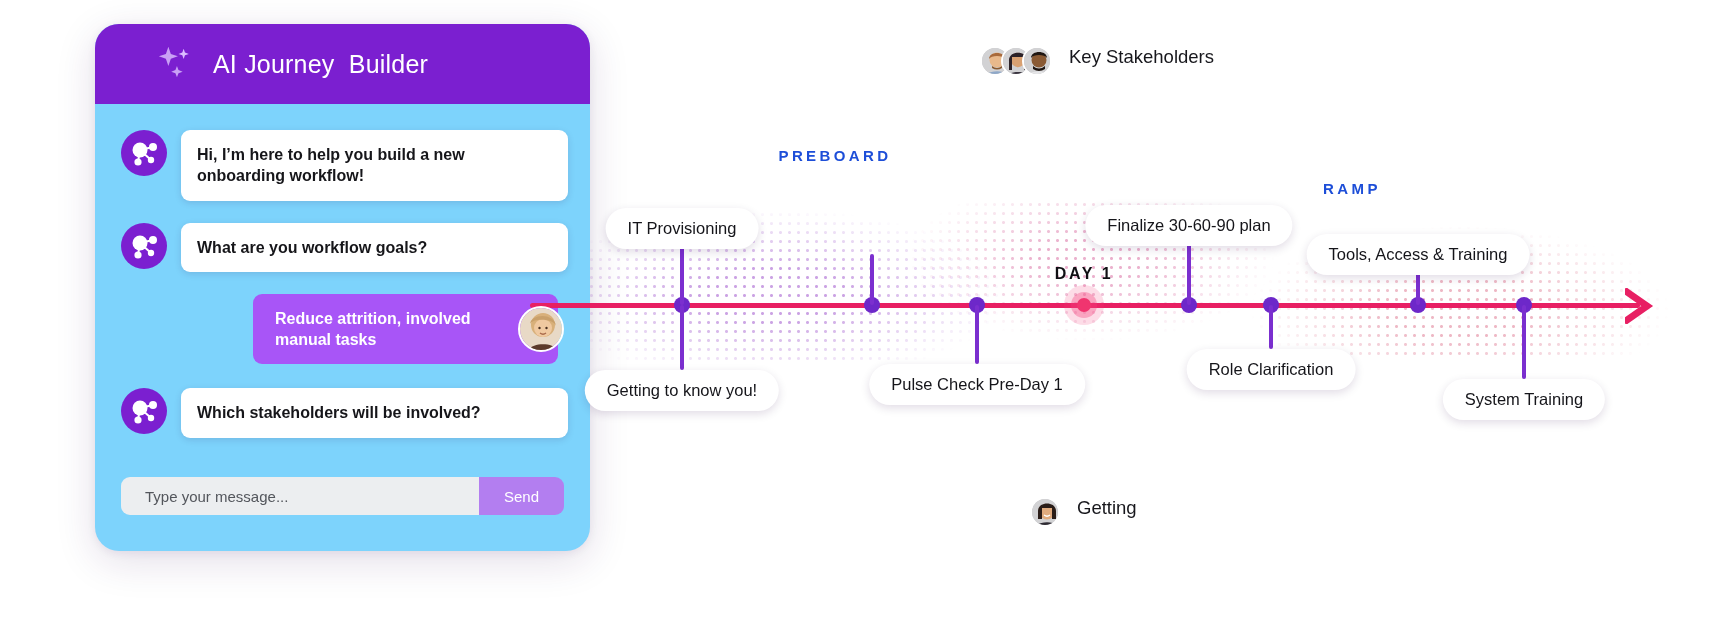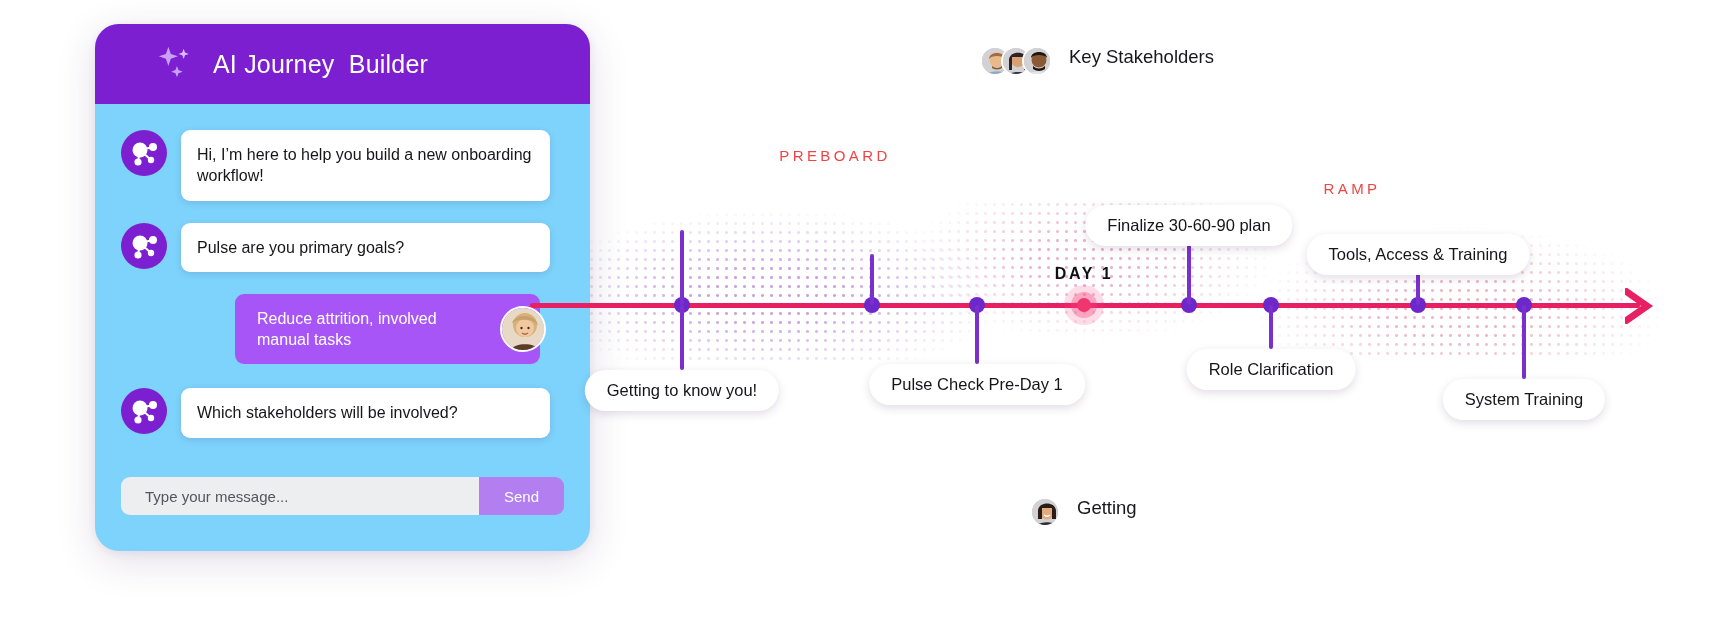--- a/index.html
+++ b/index.html
@@ -76,21 +76,21 @@
   }
   #chat-header .title {
     color: #fff;
     font-size: 25px;
     font-weight: 400;
     letter-spacing: .2px;
     white-space: pre;
   }
   .sparkle-icon { width: 42px; height: 42px; flex: 0 0 42px; }
 
-  #chat-body { padding: 26px 40px 0 26px; }
+  #chat-body { padding: 26px 22px 0 26px; font-weight: bold; }
 
   .msg-row { display: flex; align-items: flex-start; gap: 14px; margin-bottom: 22px; }
   .bot-avatar {
     width: 46px; height: 46px; flex: 0 0 46px;
     border-radius: 50%;
     background: #7b1fd0;
     display: flex; align-items: center; justify-content: center;
   }
   .bubble-bot {
     flex: 1;
@@ -184,23 +184,23 @@
     box-shadow: 0 3px 10px rgba(40,10,70,.14);
     padding: 11px 22px;
     font-size: 16.5px;
     color: #15151a;
     white-space: nowrap;
   }
 
   .phase-label {
     position: absolute;
     transform: translateX(-50%);
-    color: #ef4444;
+    color: #1d4ed8;
     font-size: 15px;
-    font-weight: normal;
+    font-weight: bold;
     letter-spacing: 3.4px;
   }
 
   #day1-marker {
     position: absolute;
     left: 1084px; top: 305px;
     transform: translate(-50%, -50%);
     width: 40px; height: 40px;
   }
   #day1-marker .halo-out {
@@ -288,21 +288,21 @@
       <div class="msg-row">
         <span class="bot-avatar">
           <svg viewBox="0 0 46 46" width="46" height="46">
             <circle cx="19" cy="20" r="7.5" fill="#fff"></circle>
             <circle cx="32" cy="17" r="4" fill="#fff"></circle>
             <circle cx="30" cy="30" r="3.2" fill="#fff"></circle>
             <circle cx="17" cy="32" r="3.6" fill="#fff"></circle>
             <path d="M19 20 L32 17 M19 20 L30 30 M19 20 L17 32" stroke="#fff" stroke-width="2"></path>
           </svg>
         </span>
-        <div class="bubble-bot">Pulse are you primary goals?</div>
+        <div class="bubble-bot">What are you workflow goals?</div>
       </div>
 
       <div class="msg-row-user">
         <div class="bubble-user">Reduce attrition, involved manual tasks</div>
         <span class="user-avatar">
           <svg viewBox="0 0 46 46" width="46" height="46">
             <rect width="46" height="46" fill="#e8d9c6"></rect>
             <circle cx="23" cy="17" r="12" fill="#d8b07a"></circle>
             <path d="M6 46 C8 33 38 33 40 46 Z" fill="#5b3a2a"></path>
             <circle cx="23" cy="20" r="9" fill="#f0c9a0"></circle>
@@ -392,20 +392,21 @@
 
   <div id="day1-label">DAY 1</div>
   <div id="day1-marker">
     <span class="halo-out"></span>
     <span class="halo-in"></span>
     <span class="core"></span>
   </div>
 
   <div class="node-dot" style="left:682px;  top:305px;"></div>
   <div class="connector" style="left:682px;  top:230px; height:75px;"></div>
+  <div class="pill" style="left:682px;  top:208px;">IT Provisioning</div>
 
   <div class="connector" style="left:682px;  top:305px; height:65px;"></div>
   <div class="pill" style="left:682px;  top:370px;">Getting to know you!</div>
 
   <div class="node-dot" style="left:872px;  top:305px;"></div>
   <div class="connector" style="left:872px;  top:254px; height:51px;"></div>
 
   <div class="node-dot" style="left:977px;  top:305px;"></div>
   <div class="connector" style="left:977px;  top:305px; height:59px;"></div>
   <div class="pill" style="left:977px;  top:364px;">Pulse Check Pre-Day 1</div>

